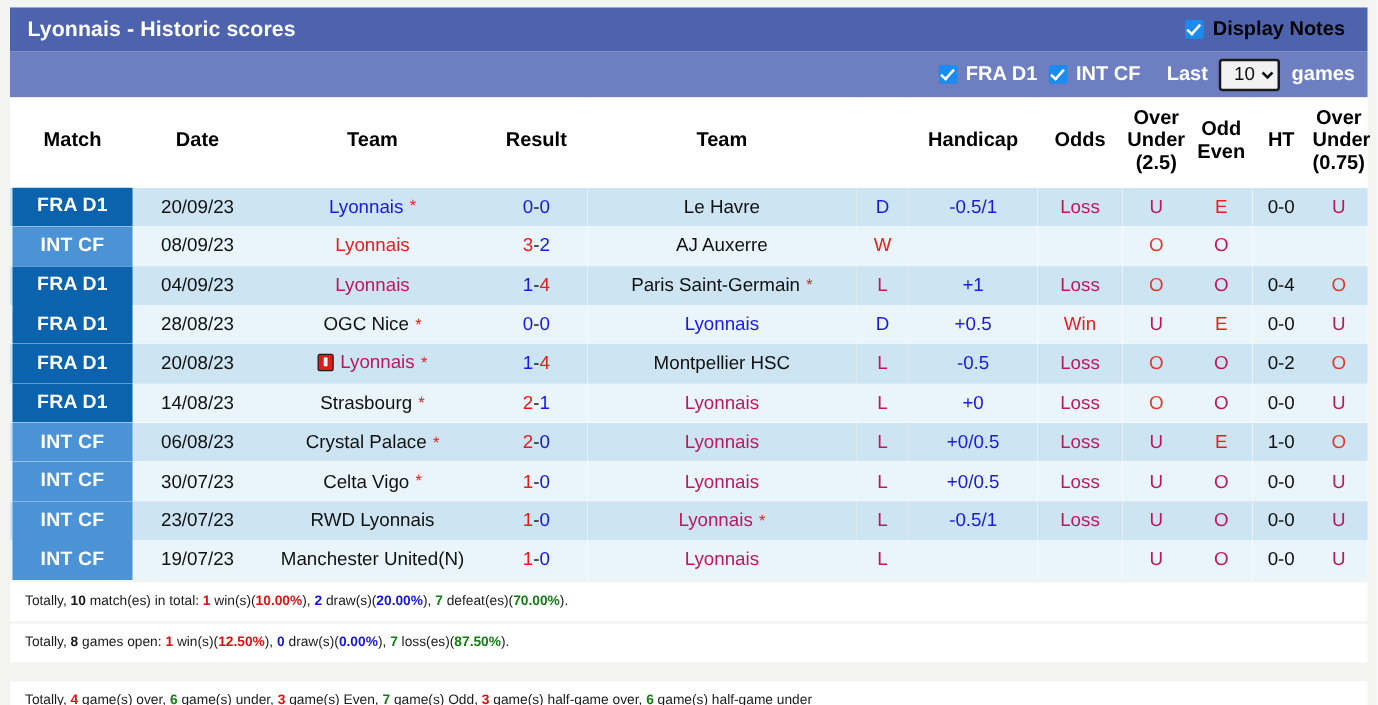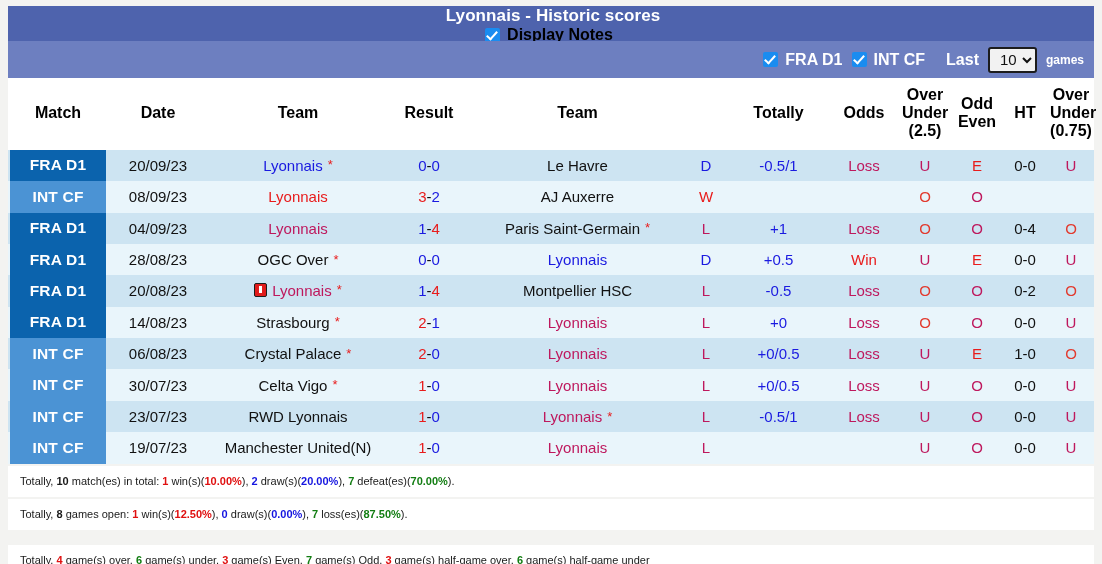--- a/index.html
+++ b/index.html
@@ -20,21 +20,20 @@
 
   
   .titlebar {
     position: absolute;
     left: 8px; top: 6px;
     width: 1086px; height: 35px;
     background: #4e63ad;
     display: flex;
     align-items: center;
     padding: 0 10px 0 14px;
-    flex-direction: column;
   }
   .titlebar .title {
     color: #ffffff;
     font-size: 17px;
     font-weight: bold;
     letter-spacing: .1px;
     white-space: nowrap;
   }
   .titlebar .spacer { flex: 1 1 auto; }
   .notes-group {
@@ -75,21 +74,21 @@
   }
   .subbar .lastlbl {
     color: #ffffff;
     font-size: 16px;
     font-weight: bold;
     margin-left: 12px;
     white-space: nowrap;
   }
   .subbar .gameslbl {
     color: #ffffff;
-    font-size: 12px;
+    font-size: 16px;
     font-weight: bold;
     white-space: nowrap;
   }
   select.count-select {
     font-family: "Liberation Sans", sans-serif;
     font-size: 15px;
     padding: 1px 2px 1px 6px;
     border: 2px solid #1c1c1c;
     border-radius: 3px;
     background: #f2f2f2;
@@ -269,21 +268,21 @@
           <col style="width:46px">
       </colgroup>
       <thead>
         <tr>
           <th>Match</th>
           <th>Date</th>
           <th>Team</th>
           <th>Result</th>
           <th>Team</th>
           <th></th>
-          <th>Totally</th>
+          <th>Handicap</th>
           <th>Odds</th>
           <th>
             <span>Over</span><br>
             <span>Under</span><br>
             <span>(2.5)</span>
           </th>
           <th>
             <span>Odd</span><br>
             <span>Even</span>
           </th>
@@ -357,21 +356,21 @@
             <td><span class="c-green">O</span></td>
             <td><span class="c-black">0-4</span></td>
             <td><span class="c-ored">O</span></td>
           </tr>
           <tr class="row-b">
             <td class="league">
               <div class="badge fra">FRA D1</div>
             </td>
             <td>28/08/23</td>
             <td><span class="teamcell">
-                <span class="c-black">OGC Over</span>
+                <span class="c-black">OGC Nice</span>
                 <span class="star">*</span>
               </span></td>
             <td><span class="c-blue">0</span><span class="c-black">-</span><span class="c-blue">0</span></td>
             <td><span class="teamcell">
                 <span class="c-blue">Lyonnais</span>
               </span></td>
             <td><span class="c-blue">D</span></td>
             <td><span class="c-blue">+0.5</span></td>
             <td><span class="c-red">Win</span></td>
             <td><span class="c-green">U</span></td>

